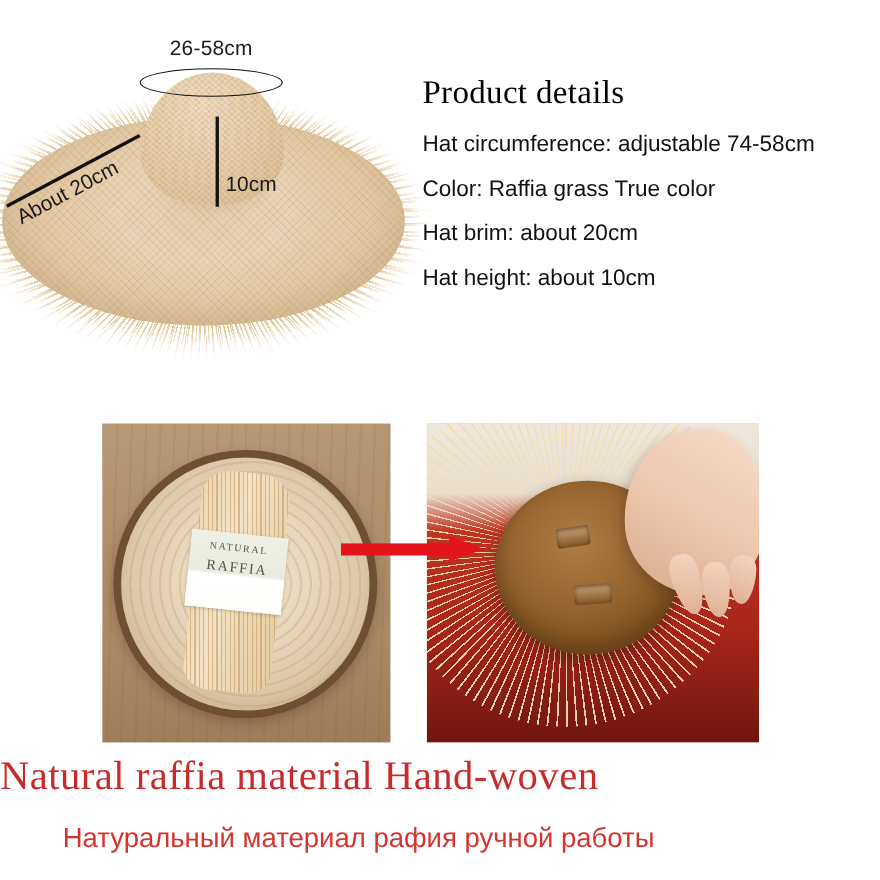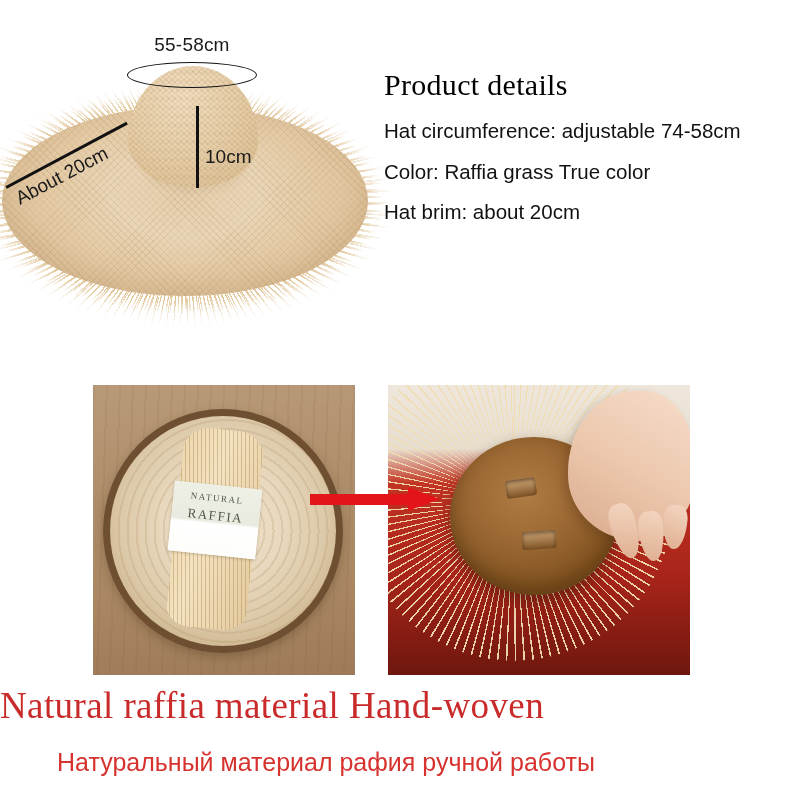--- a/index.html
+++ b/index.html
@@ -83,21 +83,21 @@
   }
   .lbl-circ {
     position: absolute; left: 127px; top: 26px; width: 130px;
     text-align: center; font-size: 19px; color: #1a1a1a; letter-spacing: .2px;
   }
   .vline {
     position: absolute; left: 196px; top: 98px;
     width: 2.6px; height: 82px; background: #111;
   }
   .lbl-height {
-    position: absolute; left: 205px; top: 138px;
+    position: absolute; left: 205px; top: 150px;
     font-size: 19px; color: #1a1a1a;
   }
   .dline {
     position: absolute; left: 6px; top: 178px;
     width: 137px; height: 2.6px; background: #111;
     transform: rotate(-28deg); transform-origin: 0 50%;
   }
   .lbl-brim {
     position: absolute; left: 12px; top: 182px;
     font-size: 19px; color: #1a1a1a; white-space: nowrap;
@@ -234,35 +234,36 @@
 
   <div id="hat-figure">
     <div class="hat-photo">
       <div class="fringe2"></div>
       <div class="fringe"></div>
       <div class="brim"></div>
       <div class="crown-shadow"></div>
       <div class="crown"></div>
     </div>
 
-    <div class="lbl-circ">55-58cm</div>
+    <div class="lbl-circ">26-58cm</div>
     <div class="ellipse-58"></div>
 
     <div class="vline"></div>
     <div class="lbl-height">10cm</div>
 
     <div class="dline"></div>
     <div class="lbl-brim">About 20cm</div>
   </div>
 
   <div id="details">
     <h1>Product details</h1>
     <div class="spec">Hat circumference: adjustable 74-58cm</div>
     <div class="spec">Color: Raffia grass True color</div>
     <div class="spec">Hat brim: about 20cm</div>
+    <div class="spec">Hat height: about 10cm</div>
   </div>
 
   <div class="photo" id="photo-raffia">
     <div class="wood-bg"></div>
     <div class="wood-slice"></div>
     <div class="bundle"></div>
     <div class="bundle-label">
       <span class="lab-1">NATURAL</span>
       <span class="lab-2">RAFFIA</span>
     </div>

